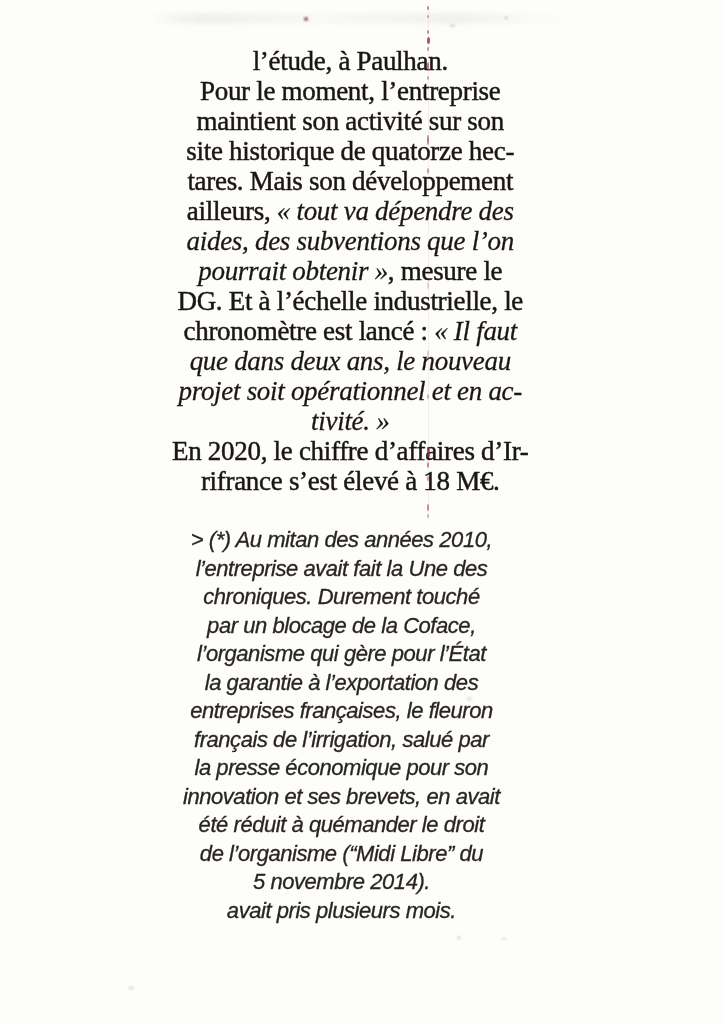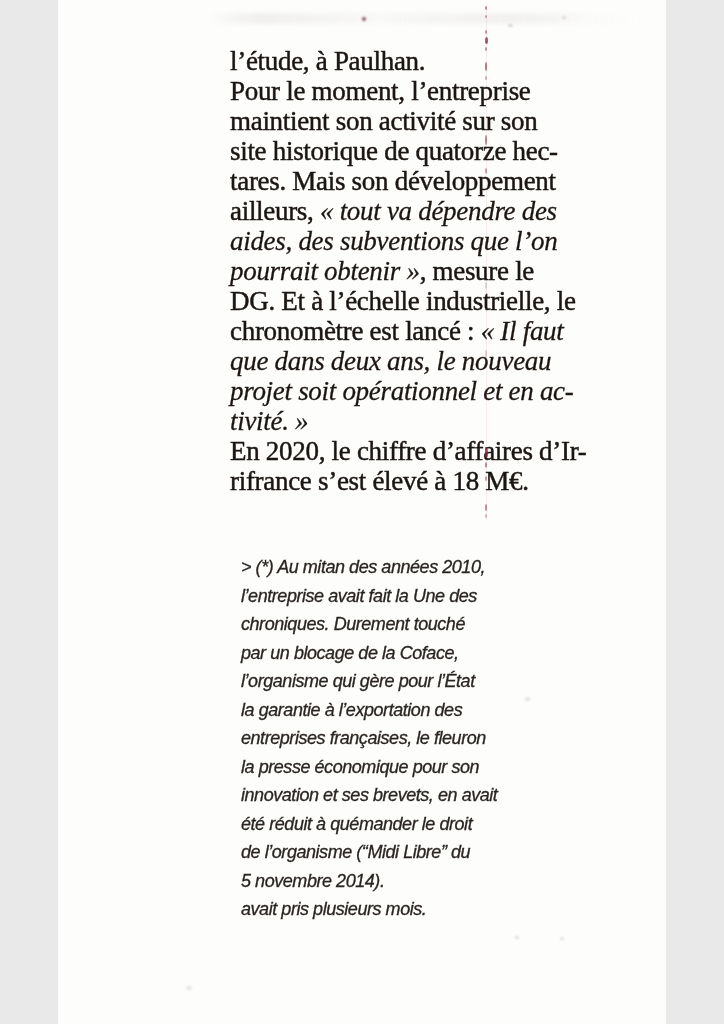--- a/index.html
+++ b/index.html
@@ -1,22 +1,23 @@
 <!DOCTYPE html>
 <html lang="fr"><head>
 <meta charset="utf-8">
 <style>
   html, body { margin: 0; padding: 0; background: #e9e9e9; }
   .page {
     position: relative;
-    width: 608px;
+    width: 724px;
     height: 1024px;
     margin: 0 auto;
     background: #fdfdfc;
     overflow: hidden;
+    text-align: center;
   }
   
   .streak {
     position: absolute;
     left: 148px; top: 13px;
     width: 436px; height: 11px;
     background: linear-gradient(90deg,
       rgba(190,186,180,0) 0%,
       rgba(190,186,180,0.20) 12%,
       rgba(190,186,180,0.06) 40%,
@@ -35,24 +36,24 @@
     letter-spacing: -0.3px;
     color: #1b1612;
     -webkit-text-stroke: 0.45px #1b1612;
     white-space: nowrap;
   }
   .body-line { height: 30px; }
   .body-line .it { font-style: italic; -webkit-text-stroke: 0.3px #241d18; }
   
   .note-block {
     position: absolute;
-    left: 183px; top: 553px;
+    left: 183px; top: 526px;
     font-family: "Liberation Sans", sans-serif;
     font-style: italic;
-    font-size: 18px;
+    font-size: 22px;
     line-height: 28.5px;
     letter-spacing: -0.45px;
     color: #2a2521;
     -webkit-text-stroke: 0.3px #2a2521;
     white-space: nowrap;
   }
   .note-line { height: 28.5px; }
   
   .crease-line {
     position: absolute;
@@ -93,20 +94,21 @@
       <div class="body-line"><span class="rm">rifrance s’est élevé à 18 M€.</span></div>
     </div>
   <div class="note-block" id="note-block" style="color: rgb(42, 37, 33);">
       <div class="note-line">&gt; (*) Au mitan des années 2010,</div>
       <div class="note-line">l’entreprise avait fait la Une des</div>
       <div class="note-line">chroniques. Durement touché</div>
       <div class="note-line">par un blocage de la Coface,</div>
       <div class="note-line">l’organisme qui gère pour l’État</div>
       <div class="note-line">la garantie à l’exportation des</div>
       <div class="note-line">entreprises françaises, le fleuron</div>
+      <div class="note-line">français de l’irrigation, salué par</div>
       <div class="note-line">la presse économique pour son</div>
       <div class="note-line">innovation et ses brevets, en avait</div>
       <div class="note-line">été réduit à quémander le droit</div>
       <div class="note-line">de l’organisme (“Midi Libre” du</div>
       <div class="note-line">5 novembre 2014).</div>
       <div class="note-line">avait pris plusieurs mois.</div>
     </div>
   <div id="artifacts">
       <div class="crease-line" style="left: 428px; top: 4px; height: 516px; background: rgb(142, 33, 56); opacity: 0.07;"></div>
       <div class="crease-dot" style="left: 427px; top: 6px; width: 2px; height: 4px; background: rgb(142, 33, 56); opacity: 0.55;"></div>

